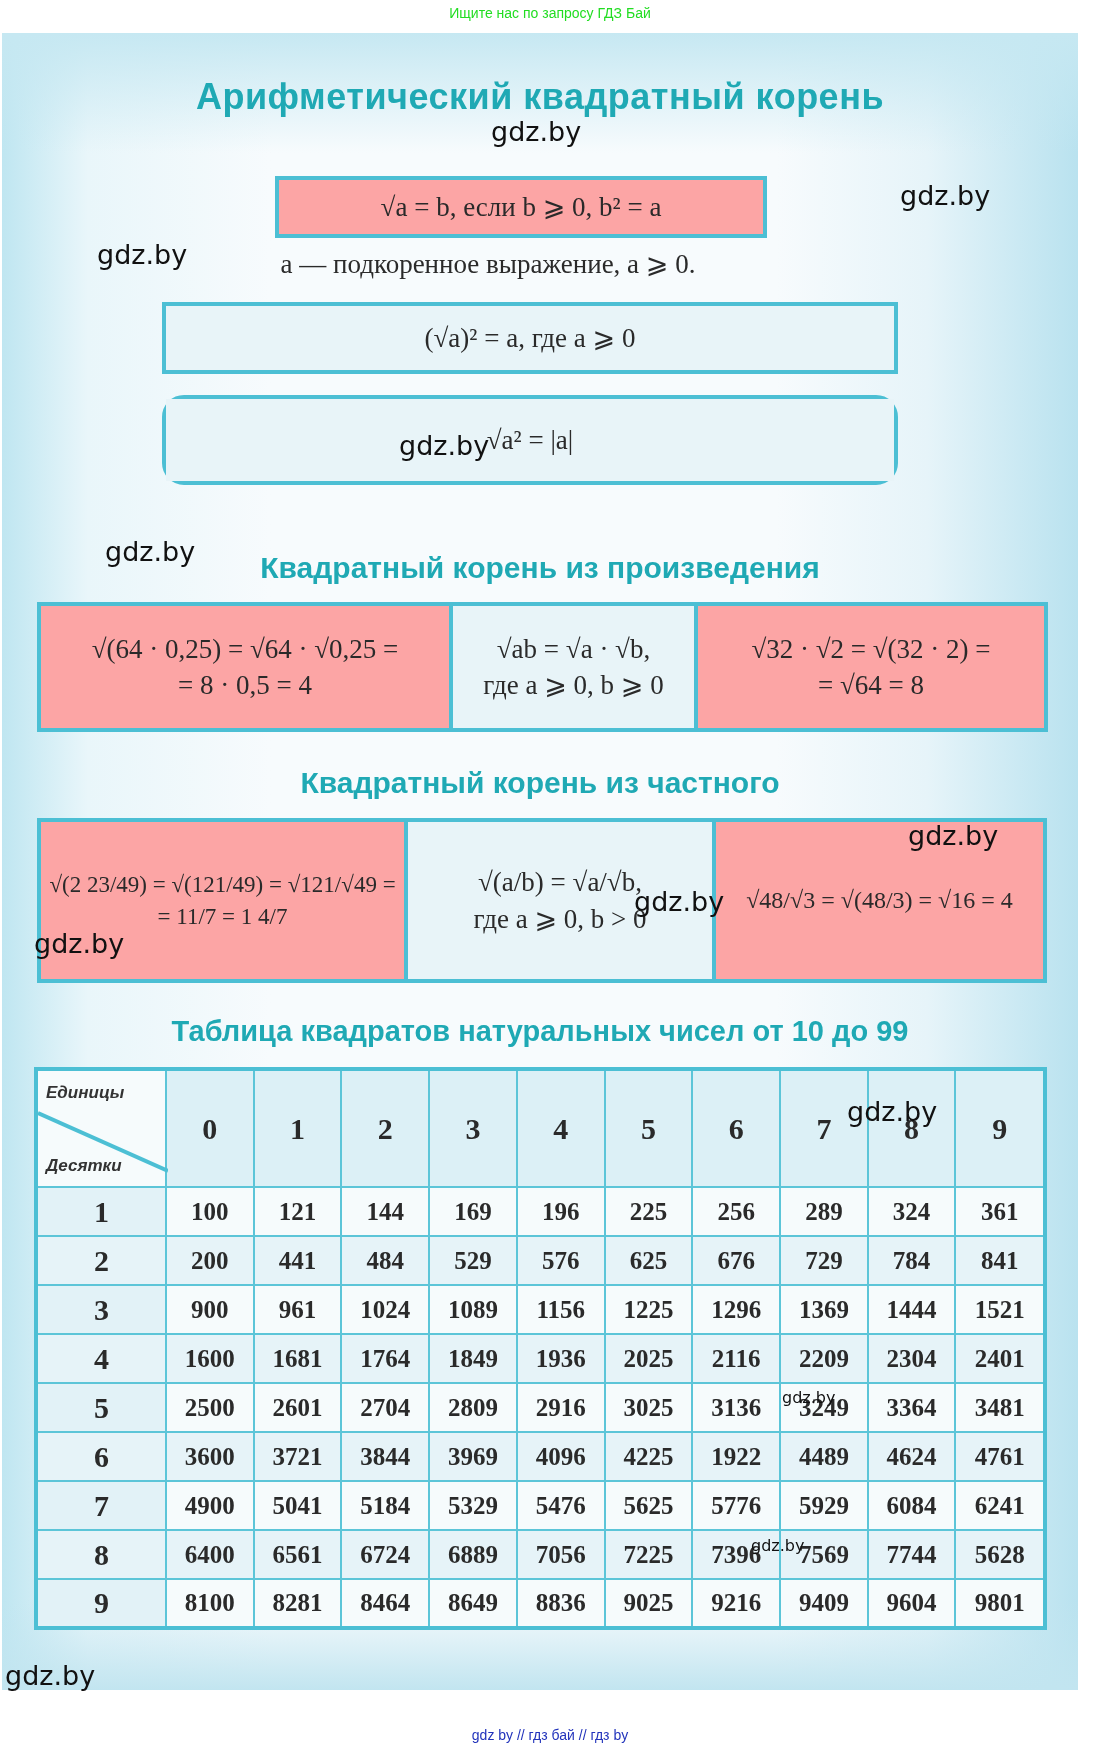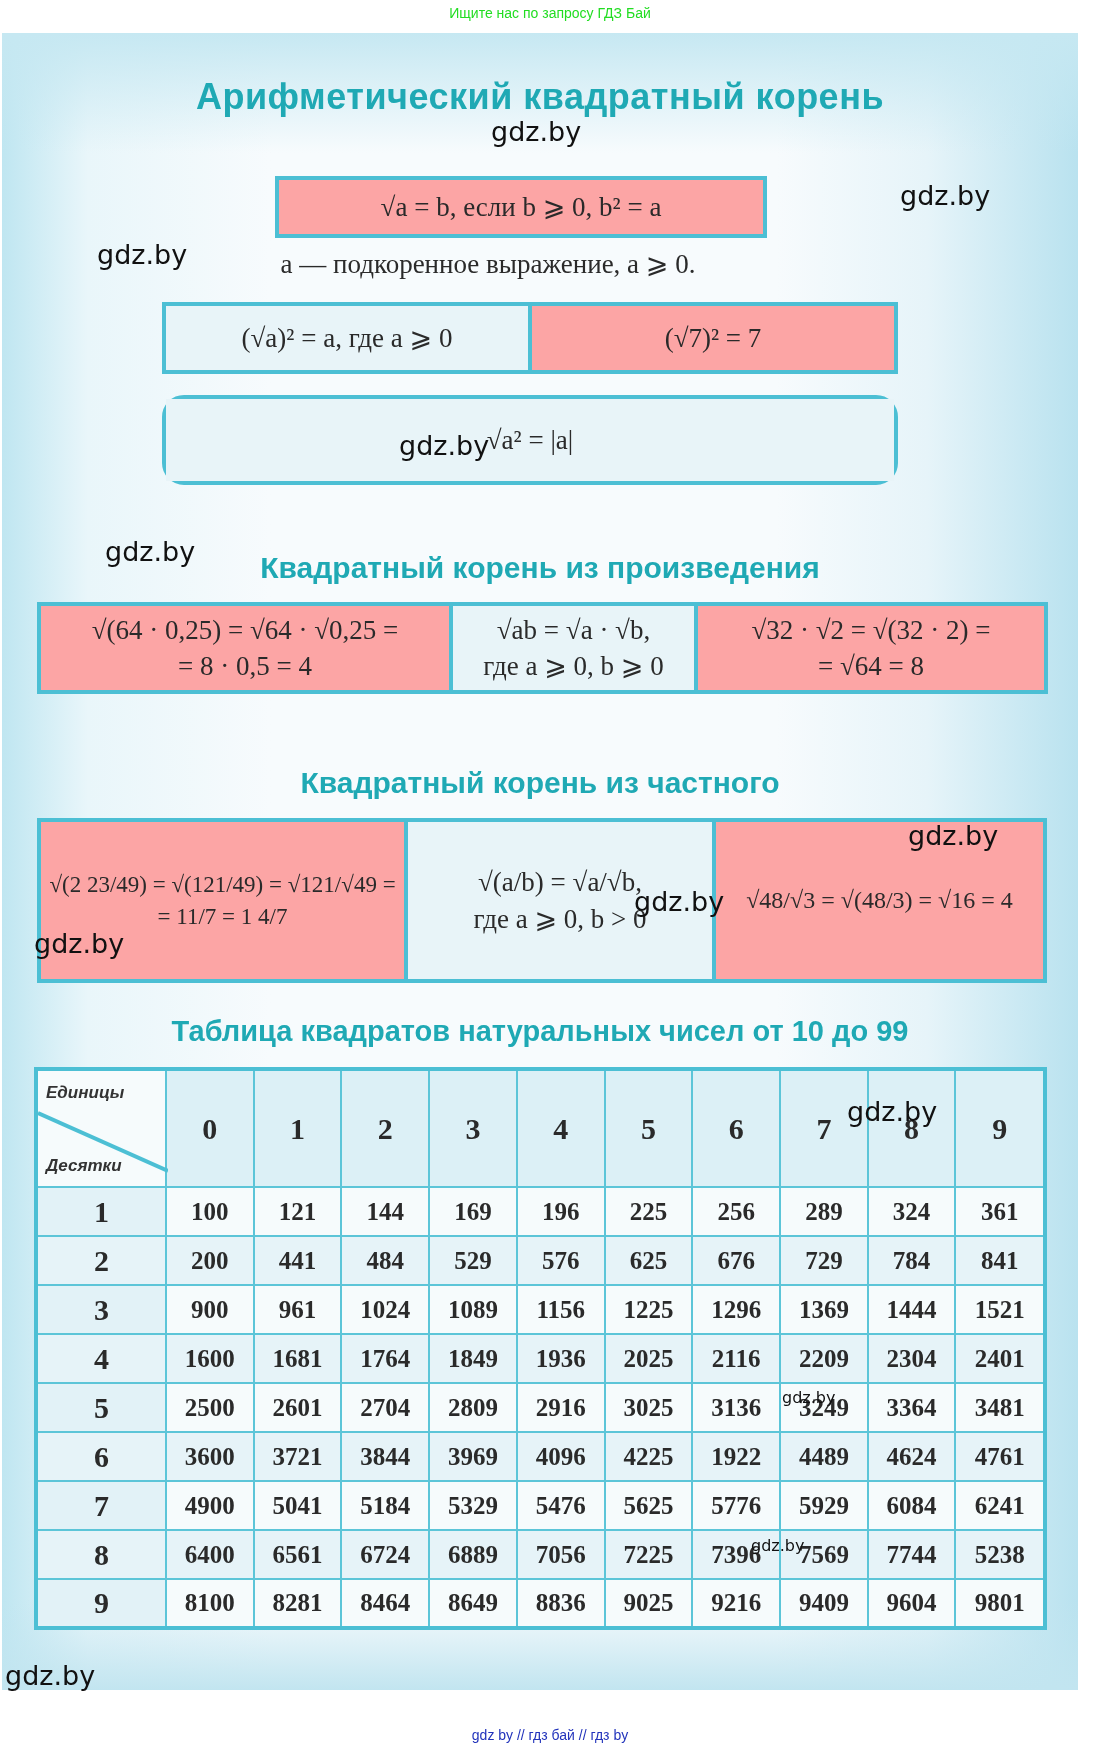--- a/index.html
+++ b/index.html
@@ -87,34 +87,31 @@
       <span>√a = b, если b ⩾ 0, b² = a</span>
     </div>
   </div>
 
   <div class="note" style="top:215px;">a — подкоренное выражение, a ⩾ 0.</div>
 
   <div class="box" style="left:160px; top:269px; width:736px; height:72px;">
     <div class="cell tint">
         <span>(√a)² = a,  где a ⩾ 0</span>
       </div>
-    <div class="cell white">
-        <span>(√7)² = 7</span>
-      </div>
   </div>
 
   <div class="box" style="left:160px; top:362px; width:736px; height:90px;border-radius:22px;">
     <div class="cell tint">
         <span>√a² = |a|</span>
       </div>
   </div>
 
   <div class="heading h-sec" style="top:518px;">Квадратный корень из произведения</div>
 
-  <div class="box" style="left:35px; top:569px; width:1011px; height:92px;justify-content:flex-end;">
+  <div class="box" style="left:35px; top:569px; width:1011px; height:130px;justify-content:flex-end;">
     <div class="cell white" style="flex:0 0 408px;">
       <span>√(64 · 0,25) = √64 · √0,25 =</span>
       <span>= 8 · 0,5 = 4</span>
     </div>
     <div class="cell tint" style="flex:0 0 245px;">
       <span>√ab = √a · √b,</span>
       <span>где a ⩾ 0, b ⩾ 0</span>
     </div>
     <div class="cell white">
       <span>√32 · √2 = √(32 · 2) =</span>
@@ -258,21 +255,21 @@
           <td class="rowhead">8</td>
           <td>6400</td>
           <td>6561</td>
           <td>6724</td>
           <td>6889</td>
           <td>7056</td>
           <td>7225</td>
           <td>7396</td>
           <td>7569</td>
           <td>7744</td>
-          <td>5238</td>
+          <td>5628</td>
         </tr>
         <tr>
           <td class="rowhead">9</td>
           <td>8100</td>
           <td>8281</td>
           <td>8464</td>
           <td>8649</td>
           <td>8836</td>
           <td>9025</td>
           <td>9216</td>

